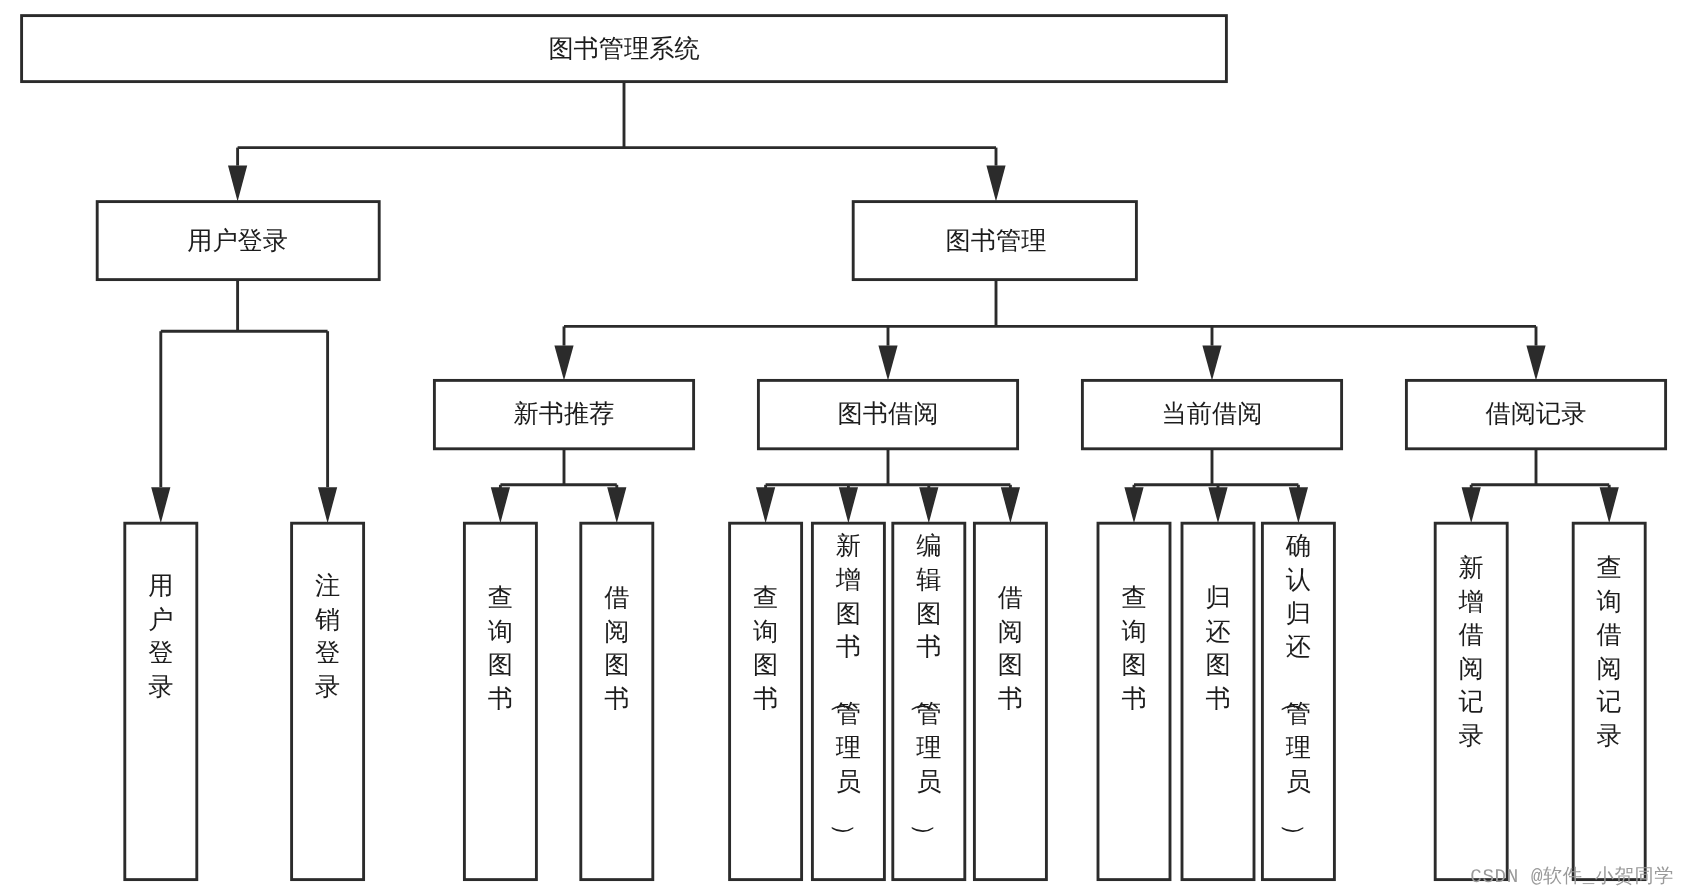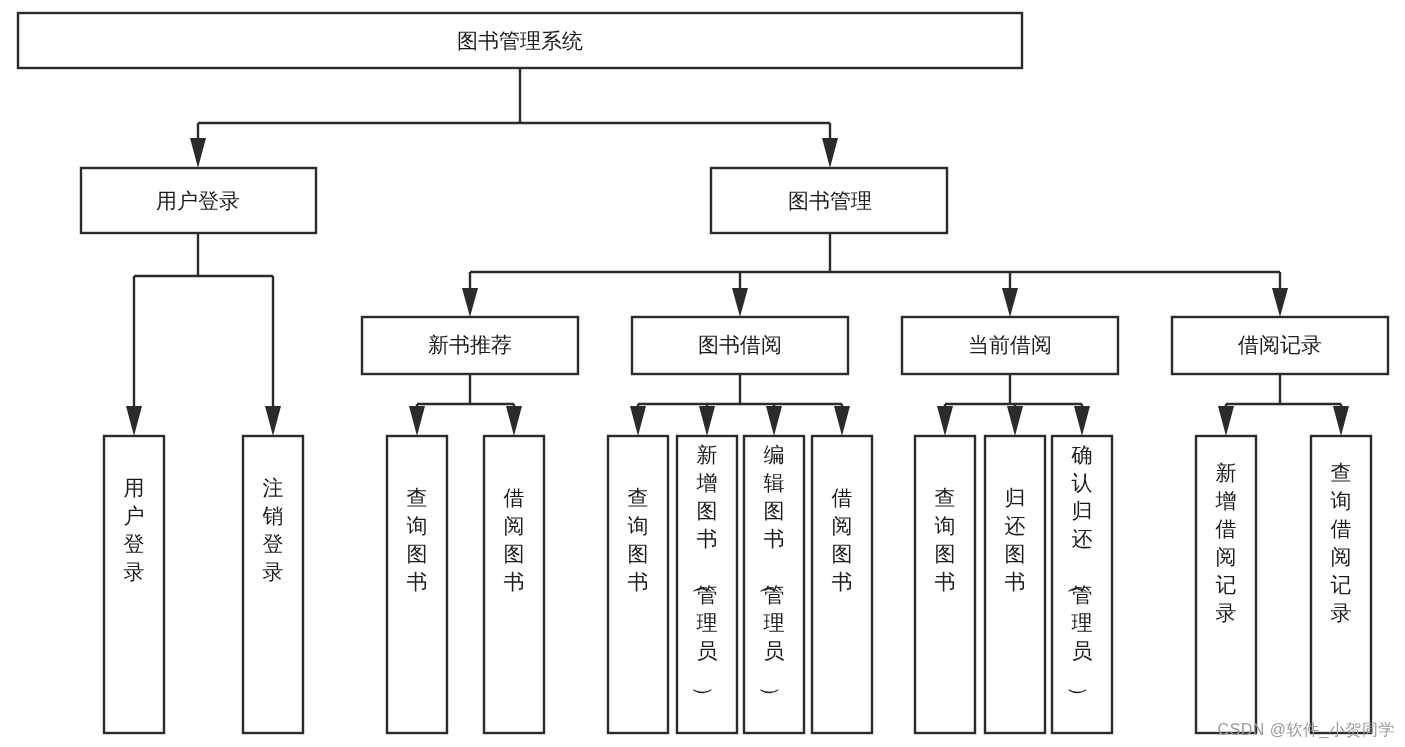--- a/index.html
+++ b/index.html
@@ -49,21 +49,21 @@
     stroke-linecap: butt;
   }
   .arrow-head {
     fill: #2b2b2b;
     stroke: none;
   }
   .watermark {
     position: absolute;
     right: 10px;
     bottom: 6px;
-    font-family: Liberation Sans, sans-serif;
+    font-family: Liberation Mono, monospace;
     font-size: 16px;
     color: #9a9a9a;
     white-space: nowrap;
     letter-spacing: 0.5px;
   }
 </style>
 </head>
 <body>
 
 <div id="diagram-root">

